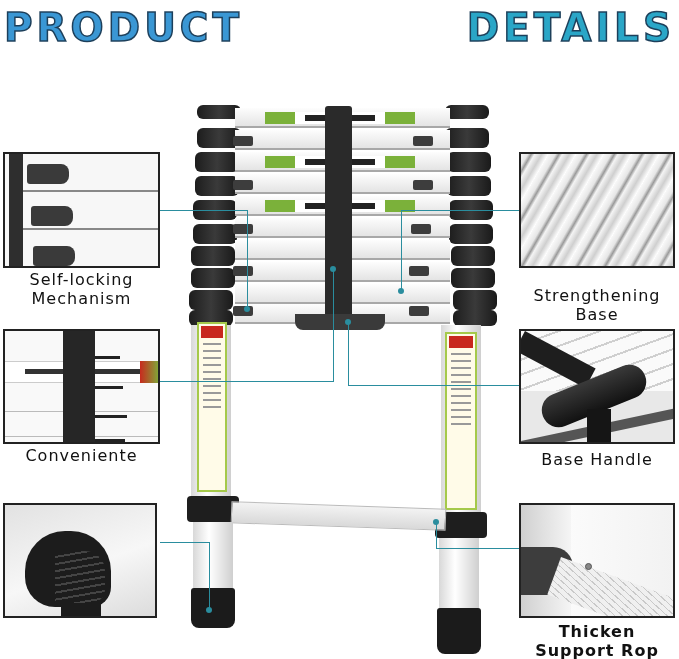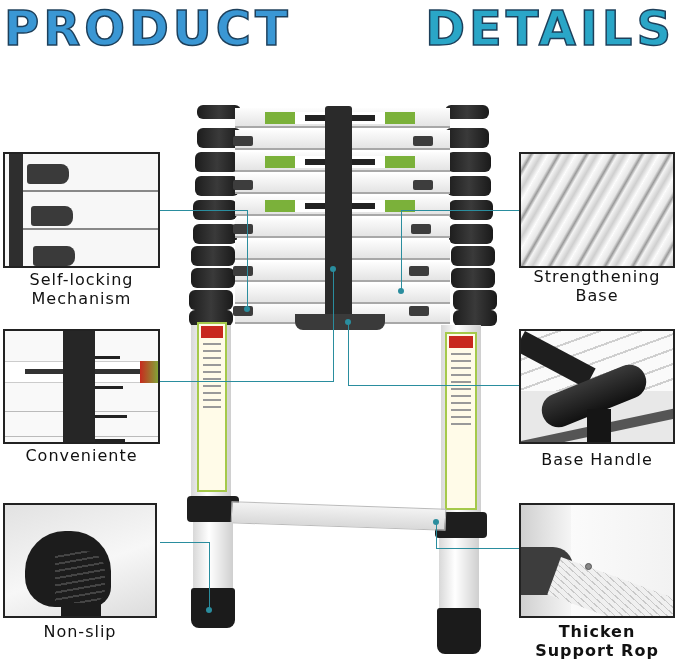--- a/index.html
+++ b/index.html
@@ -6,21 +6,21 @@
   html, body { width: 679px; height: 659px; background: #ffffff; overflow: hidden; }
   body { position: relative; font-family: "DejaVu Sans", sans-serif; }
 
   .title {
     position: absolute; left: 0; top: 0; width: 679px; height: 56px;
     display: flex; justify-content: space-between; align-items: center;
     padding: 0 4px;
   }
   .title span {
     font-family: "DejaVu Sans", sans-serif;
-    font-weight: bold; font-size: 48px; letter-spacing: 4px;
+    font-weight: bold; font-size: 39px; letter-spacing: 4px;
     color: #3a97d4;
     -webkit-text-stroke: 1.5px #1d3f5a;
     line-height: 56px;
   }
   .title span.second { color: #2aa6c7; }
 
   .feature-photo {
     position: absolute; border: 2px solid #222; overflow: hidden; background: #f2f2f2;
   }
   .feature-label {
@@ -208,21 +208,21 @@
   <div style="position:absolute;left:28px;top:92px;width:42px;height:20px;border-radius:3px 8px 8px 3px;background:#3a3a3a;"></div>
 </div>
 <div class="feature-label" style="left:3px;top:270px;width:157px;">
   <div>Self-locking</div>
   <div>Mechanism</div>
 </div>
 
 <div class="feature-photo" style="left:519px;top:152px;width:156px;height:116px;
      background:repeating-linear-gradient(120deg,#f8f8f8 0px,#e6e6e6 6px,#9a9a9a 9px,#f4f4f4 12px,#cfcfcf 18px,#ffffff 24px);">
 </div>
-<div class="feature-label" style="left:519px;top:267px;width:156px;">
+<div class="feature-label" style="left:519px;top:286px;width:156px;">
   <div>Strengthening</div>
   <div>Base</div>
 </div>
 
 <div class="feature-photo" style="left:3px;top:329px;width:157px;height:115px;background:#f9f9f9;">
   <div style="position:absolute;left:0;top:30px;width:157px;height:22px;background:#ffffff;border-top:1px solid #ccc;border-bottom:1px solid #ccc;"></div>
   <div style="position:absolute;left:20px;top:38px;width:120px;height:5px;background:#333;"></div>
   <div style="position:absolute;left:135px;top:30px;width:20px;height:22px;background:linear-gradient(90deg,#c82a1e,#7bb13a);"></div>
   <div style="position:absolute;left:0;top:80px;width:157px;height:1px;background:#bbb;"></div>
   <div style="position:absolute;left:0;top:105px;width:157px;height:1px;background:#bbb;"></div>
@@ -246,21 +246,20 @@
 <div class="feature-label" style="left:519px;top:450px;width:156px;">
   <div>Base Handle</div>
 </div>
 
 <div class="feature-photo" style="left:3px;top:503px;width:154px;height:115px;background:linear-gradient(160deg,#e2e2e2,#f7f7f7 55%,#dcdcdc);">
   <div style="position:absolute;left:20px;top:26px;width:86px;height:76px;border-radius:40px 40px 20px 30px;background:#1c1c1c;"></div>
   <div style="position:absolute;left:50px;top:46px;width:50px;height:52px;background:repeating-linear-gradient(170deg,#1c1c1c 0 5px,#444 5px 7px);border-radius:0 20px 14px 0;"></div>
   <div style="position:absolute;left:56px;top:98px;width:40px;height:17px;background:#1c1c1c;"></div>
 </div>
 <div class="feature-label" style="left:3px;top:622px;width:154px;">
-  <div>Non-slip</div>
 </div>
 
 <div class="feature-photo" style="left:519px;top:503px;width:156px;height:115px;background:linear-gradient(90deg,#e8e8e8,#fbfbfb 30%,#f2f2f2);">
   <div style="position:absolute;left:0;top:0;width:50px;height:115px;background:linear-gradient(90deg,#d0d0d0,#f5f5f5);"></div>
   <div style="position:absolute;left:0;top:42px;width:52px;height:48px;background:#3d3d3d;border-radius:0 20px 10px 0;"></div>
   <div style="position:absolute;left:40px;top:52px;width:130px;height:40px;background:repeating-linear-gradient(22deg,#f0f0f0 0 4px,#c9c9c9 4px 5px);transform:rotate(20deg);transform-origin:0 0;"></div>
   <div style="position:absolute;left:64px;top:58px;width:7px;height:7px;border-radius:50%;background:#888;border:1px solid #555;"></div>
 </div>
 <div class="feature-label" style="left:519px;top:622px;width:156px;font-weight:bold;">
   <div>Thicken</div>

